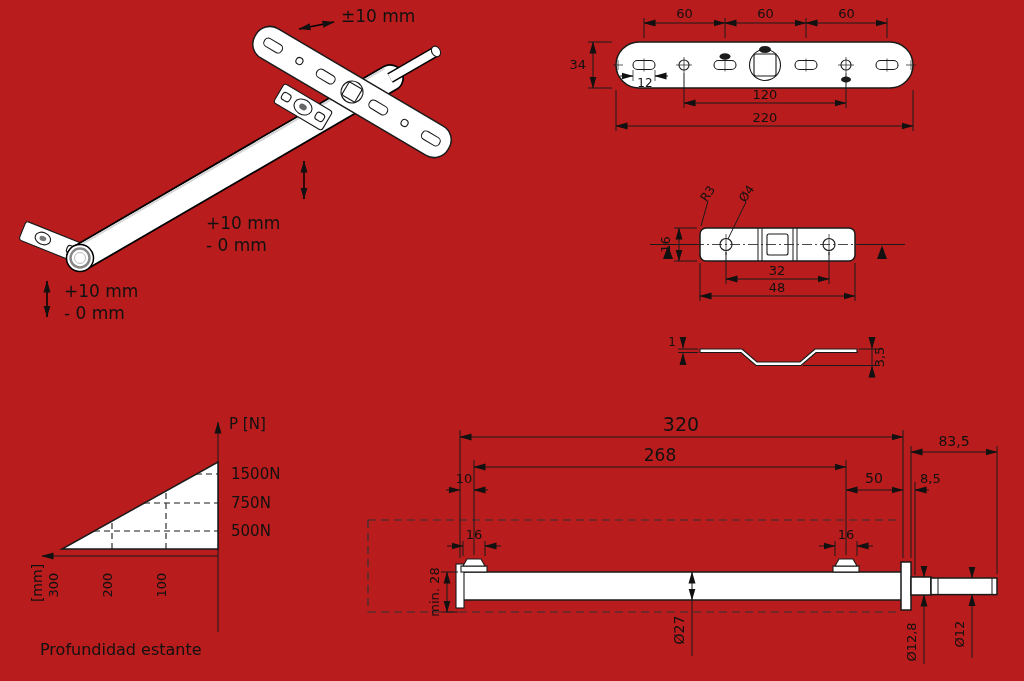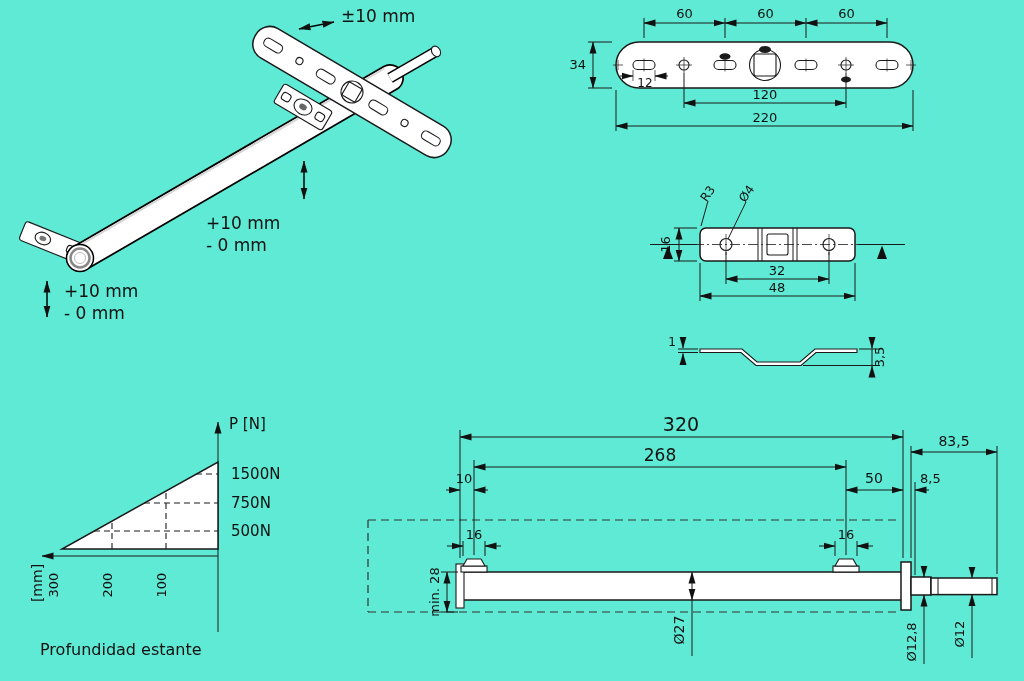--- a/index.html
+++ b/index.html
@@ -1,16 +1,16 @@
 <!DOCTYPE html>
 <html><head>
 <meta charset="utf-8">
 <style>
   html,body{margin:0;padding:0;background:#fff;}
-  .stage{position:relative;width:1024px;height:681px;background:#5eead4;overflow:hidden;}
+  .stage{position:relative;width:1024px;height:681px;background:#b91c1c;overflow:hidden;}
   svg{position:absolute;left:0;top:0;}
   text{font-family:"DejaVu Sans","Liberation Sans",sans-serif;fill:#111;}
   .t12{font-size:12px}.t13{font-size:13px}.t14{font-size:14px}
   .t15{font-size:15px}.t16{font-size:16px}.t17{font-size:17px}.t19{font-size:19px}
   .mid{text-anchor:middle}.end{text-anchor:end}
   .thin{stroke:#1a1a1a;stroke-width:1;fill:none}
   .hair{stroke:#1a1a1a;stroke-width:.7;fill:none}
   .part{stroke:#1a1a1a;stroke-width:1.5;fill:#fff}
   .partthin{stroke:#1a1a1a;stroke-width:1.1;fill:#fff}
   .dim{stroke:#1a1a1a;stroke-width:1;fill:none;marker-start:url(#arr);marker-end:url(#arr)}

